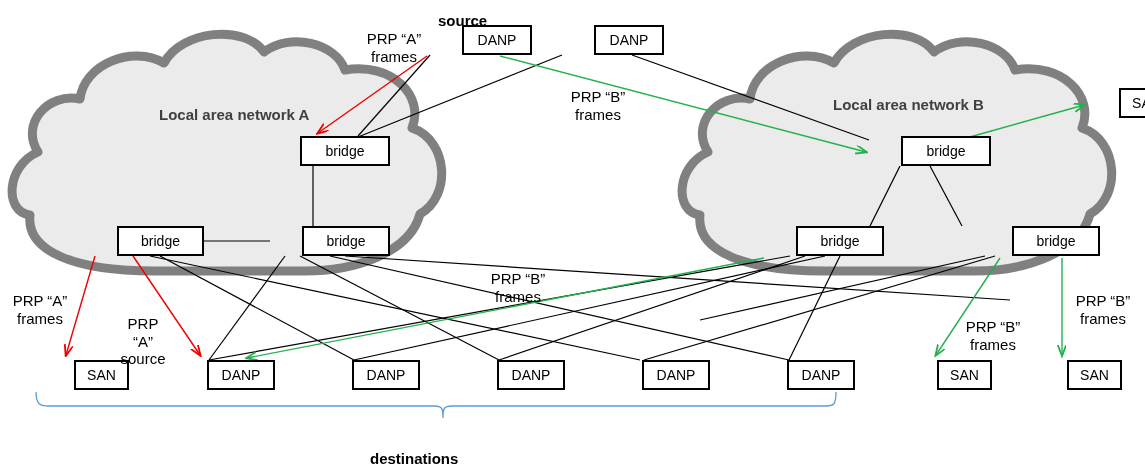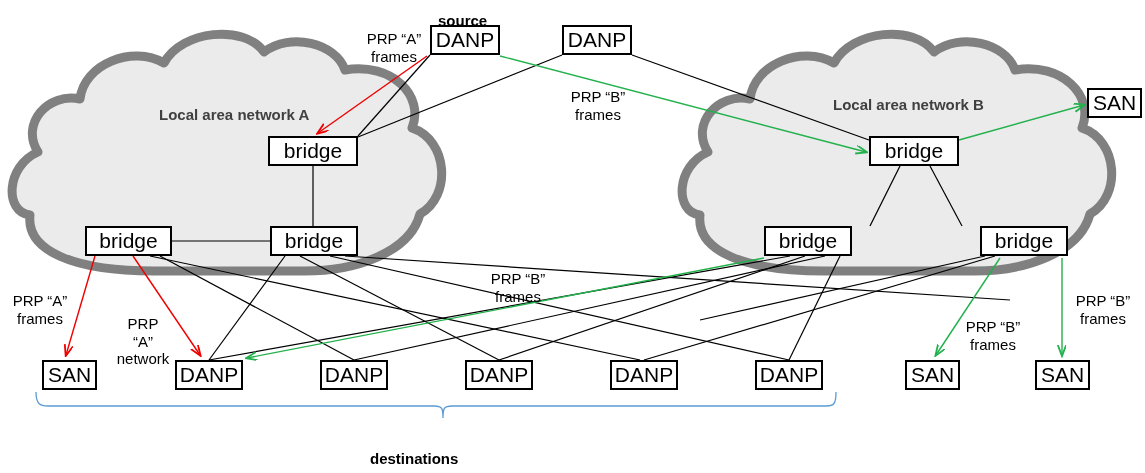--- a/index.html
+++ b/index.html
@@ -1,21 +1,21 @@
 <!DOCTYPE html>
 <html><head>
 <meta charset="utf-8">
 <style>
   html,body{margin:0;padding:0;background:#ffffff;}
   body{font-family:"Liberation Sans",sans-serif;}
   #stage{position:relative;width:1145px;height:473px;background:#ffffff;overflow:hidden;}
   #stage svg.layer{position:absolute;left:0;top:0;width:1145px;height:473px;}
   .node{position:absolute;box-sizing:border-box;border:2px solid #000;background:#ffffff;
-        display:flex;align-items:center;justify-content:center;color:#000;font-size:21px;
-        font-family:"Liberation Sans",sans-serif;z-index:5;}
+        display:flex;align-items:center;justify-content:center;color:#000;font-size:14px;
+        font-family:"Liberation Sans",sans-serif;z-index:5;margin-left:32px;}
   .cloudlabel{position:absolute;font-weight:bold;font-size:15px;color:#404040;z-index:4;
         font-family:"Liberation Sans",sans-serif;white-space:nowrap;}
   .anno{position:absolute;font-size:15px;color:#000;text-align:center;line-height:1.18;
         z-index:6;font-family:"Liberation Sans",sans-serif;white-space:pre-line;}
   .bold-anno{position:absolute;font-size:15px;font-weight:bold;color:#000;z-index:6;
         font-family:"Liberation Sans",sans-serif;white-space:nowrap;}
 </style>
 </head>
 <body>
 
@@ -173,21 +173,21 @@
     </div>
 
   <div class="anno" style="left:358px;top:30px;width:72px;">PRP “A”
 frames</div>
   <div class="anno" style="left:562px;top:88px;width:72px;">PRP “B”
 frames</div>
   <div class="anno" style="left:4px;top:292px;width:72px;">PRP “A”
 frames</div>
   <div class="anno" style="left:113px;top:315px;width:60px;">PRP
 “A”
-network</div>
+source</div>
   <div class="anno" style="left:478px;top:270px;width:80px;">PRP “B”
 frames</div>
   <div class="anno" style="left:953px;top:318px;width:80px;">PRP “B”
 frames</div>
   <div class="anno" style="left:1065px;top:292px;width:76px;">PRP “B”
 frames</div>
 
   <div class="bold-anno" style="left:438px;top:12px;">source</div>
   <div class="bold-anno" style="left:370px;top:450px;">destinations</div>
 

